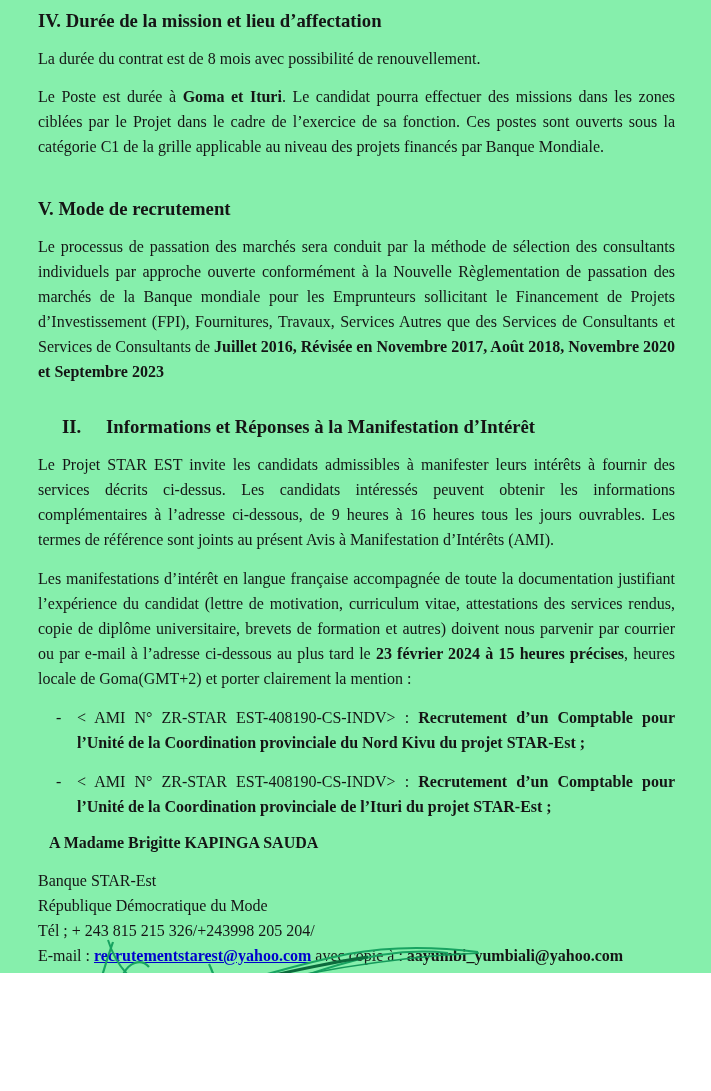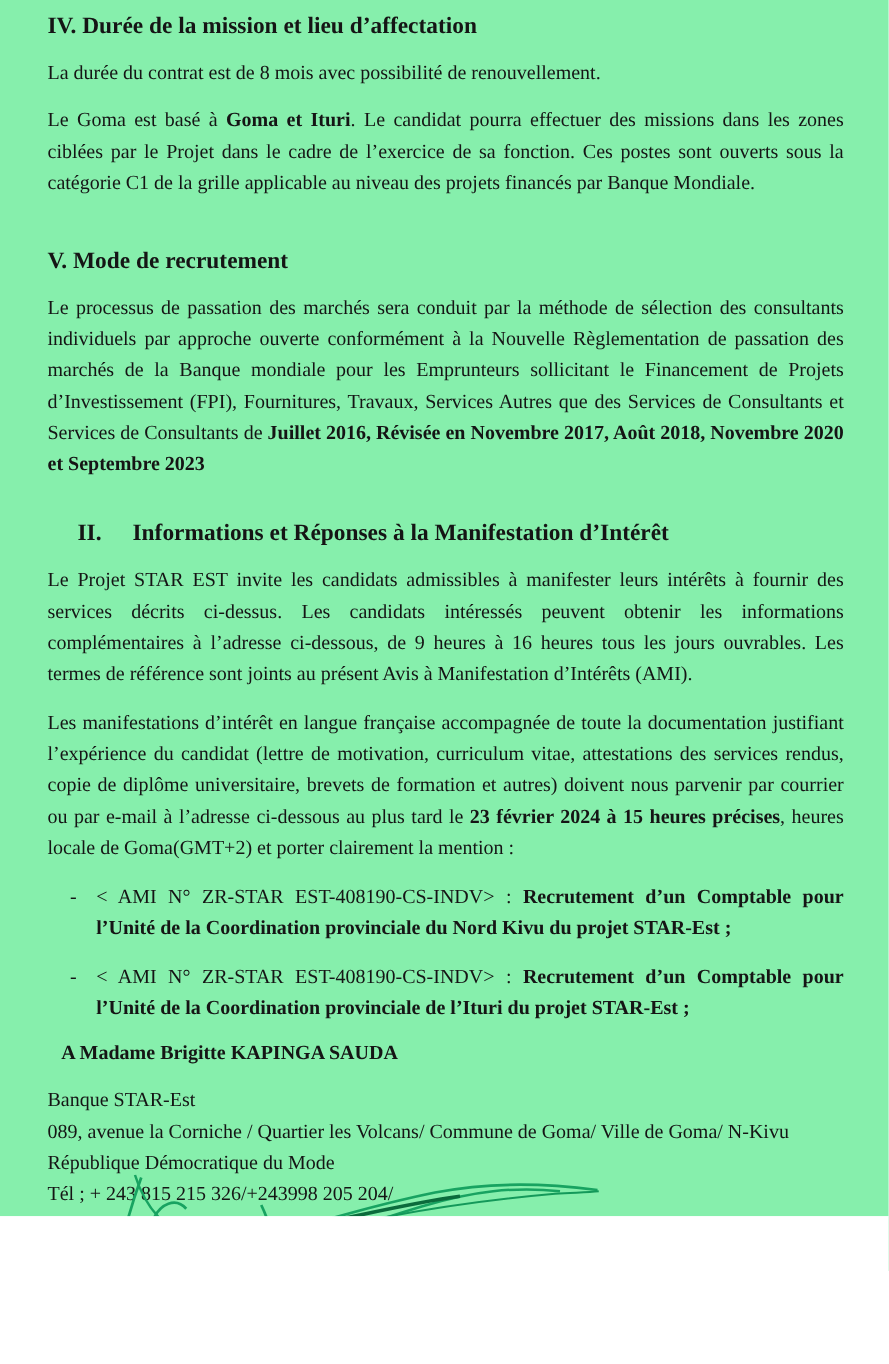--- a/index.html
+++ b/index.html
@@ -50,21 +50,21 @@
 </style>
 </head>
 <body>
 
 <div class="page">
 
   <h3 class="h-section h-iv">IV. Durée de la mission et lieu d’affectation</h3>
 
   <p class="para">La durée du contrat est de 8 mois avec possibilité de renouvellement.</p>
 
-  <p class="para"><span>Le Goma est basé à </span><span class="b">Goma et Ituri</span><span>. Le candidat pourra effectuer des missions dans les zones ciblées par le Projet dans le cadre de l’exercice de sa fonction. Ces postes sont ouverts sous la catégorie C1 de la grille applicable au niveau des projets financés par Banque Mondiale.</span></p>
+  <p class="para"><span>Le Poste est durée à </span><span class="b">Goma et Ituri</span><span>. Le candidat pourra effectuer des missions dans les zones ciblées par le Projet dans le cadre de l’exercice de sa fonction. Ces postes sont ouverts sous la catégorie C1 de la grille applicable au niveau des projets financés par Banque Mondiale.</span></p>
 
   <h3 class="h-section h-v">V. Mode de recrutement</h3>
 
   <p class="para"><span>Le processus de passation des marchés sera conduit par la méthode de sélection des consultants individuels par approche ouverte conformément à la Nouvelle Règlementation de passation des marchés de la Banque mondiale pour les Emprunteurs sollicitant le Financement de Projets d’Investissement (FPI), Fournitures, Travaux, Services Autres que des Services de Consultants et Services de Consultants de </span><span class="b">Juillet 2016, Révisée en Novembre 2017, Août 2018, Novembre 2020 et Septembre 2023</span></p>
 
   <h3 class="h-section h-ii"><span class="num">II.</span><span>Informations et Réponses à la Manifestation d’Intérêt</span></h3>
 
   <p class="para">Le Projet STAR EST invite les candidats admissibles à manifester leurs intérêts à fournir des services décrits ci-dessus. Les candidats intéressés peuvent obtenir les informations complémentaires à l’adresse ci-dessous, de 9 heures à 16 heures tous les jours ouvrables. Les termes de référence sont joints au présent Avis à Manifestation d’Intérêts (AMI).</p>
 
   <p class="para para-lg"><span>Les manifestations d’intérêt en langue française accompagnée de toute la documentation justifiant l’expérience du candidat (lettre de motivation, curriculum vitae, attestations des services rendus, copie de diplôme universitaire, brevets de formation et autres) doivent nous parvenir par courrier ou par e-mail à l’adresse ci-dessous au plus tard le </span><span class="b">23 février 2024 à 15 heures précises</span><span>, heures locale de Goma(GMT+2) et porter clairement la mention :</span></p>
@@ -76,21 +76,20 @@
 
   <div class="bullet">
     <span class="marker">-</span>
     <span class="btxt"><span>&lt; AMI N° ZR-STAR EST-408190-CS-INDV&gt; : </span><span class="b">Recrutement d’un Comptable pour l’Unité de la Coordination provinciale de l’Ituri du projet STAR-Est ;</span></span>
   </div>
 
   <p class="attn">A Madame Brigitte KAPINGA SAUDA</p>
 
   <div class="addr">
     <div>Banque STAR-Est</div>
-    <div>089, avenue la Corniche / Quartier les Volcans/ Commune de Goma/ Ville de Goma/ N-Kivu</div>
     <div>République Démocratique du Mode</div>
     <div>Tél ; + 243 815 215 326/+243998 205 204/</div>
     <div><span>E-mail : </span><a href="#" class="email-link" style="color: rgb(0, 0, 204);">recrutementstarest@yahoo.com</a><span> avec copie à : </span><span class="cc">aayumbi_yumbiali@yahoo.com</span></div>
   </div>
 
   <p class="dateline">Fait à Goma, le 09 février 2024</p>
 
   <p class="sig-name">Brigitte KAPINGA SAUDA</p>
   <p class="sig-title">Coordonnateur Général</p>
 

